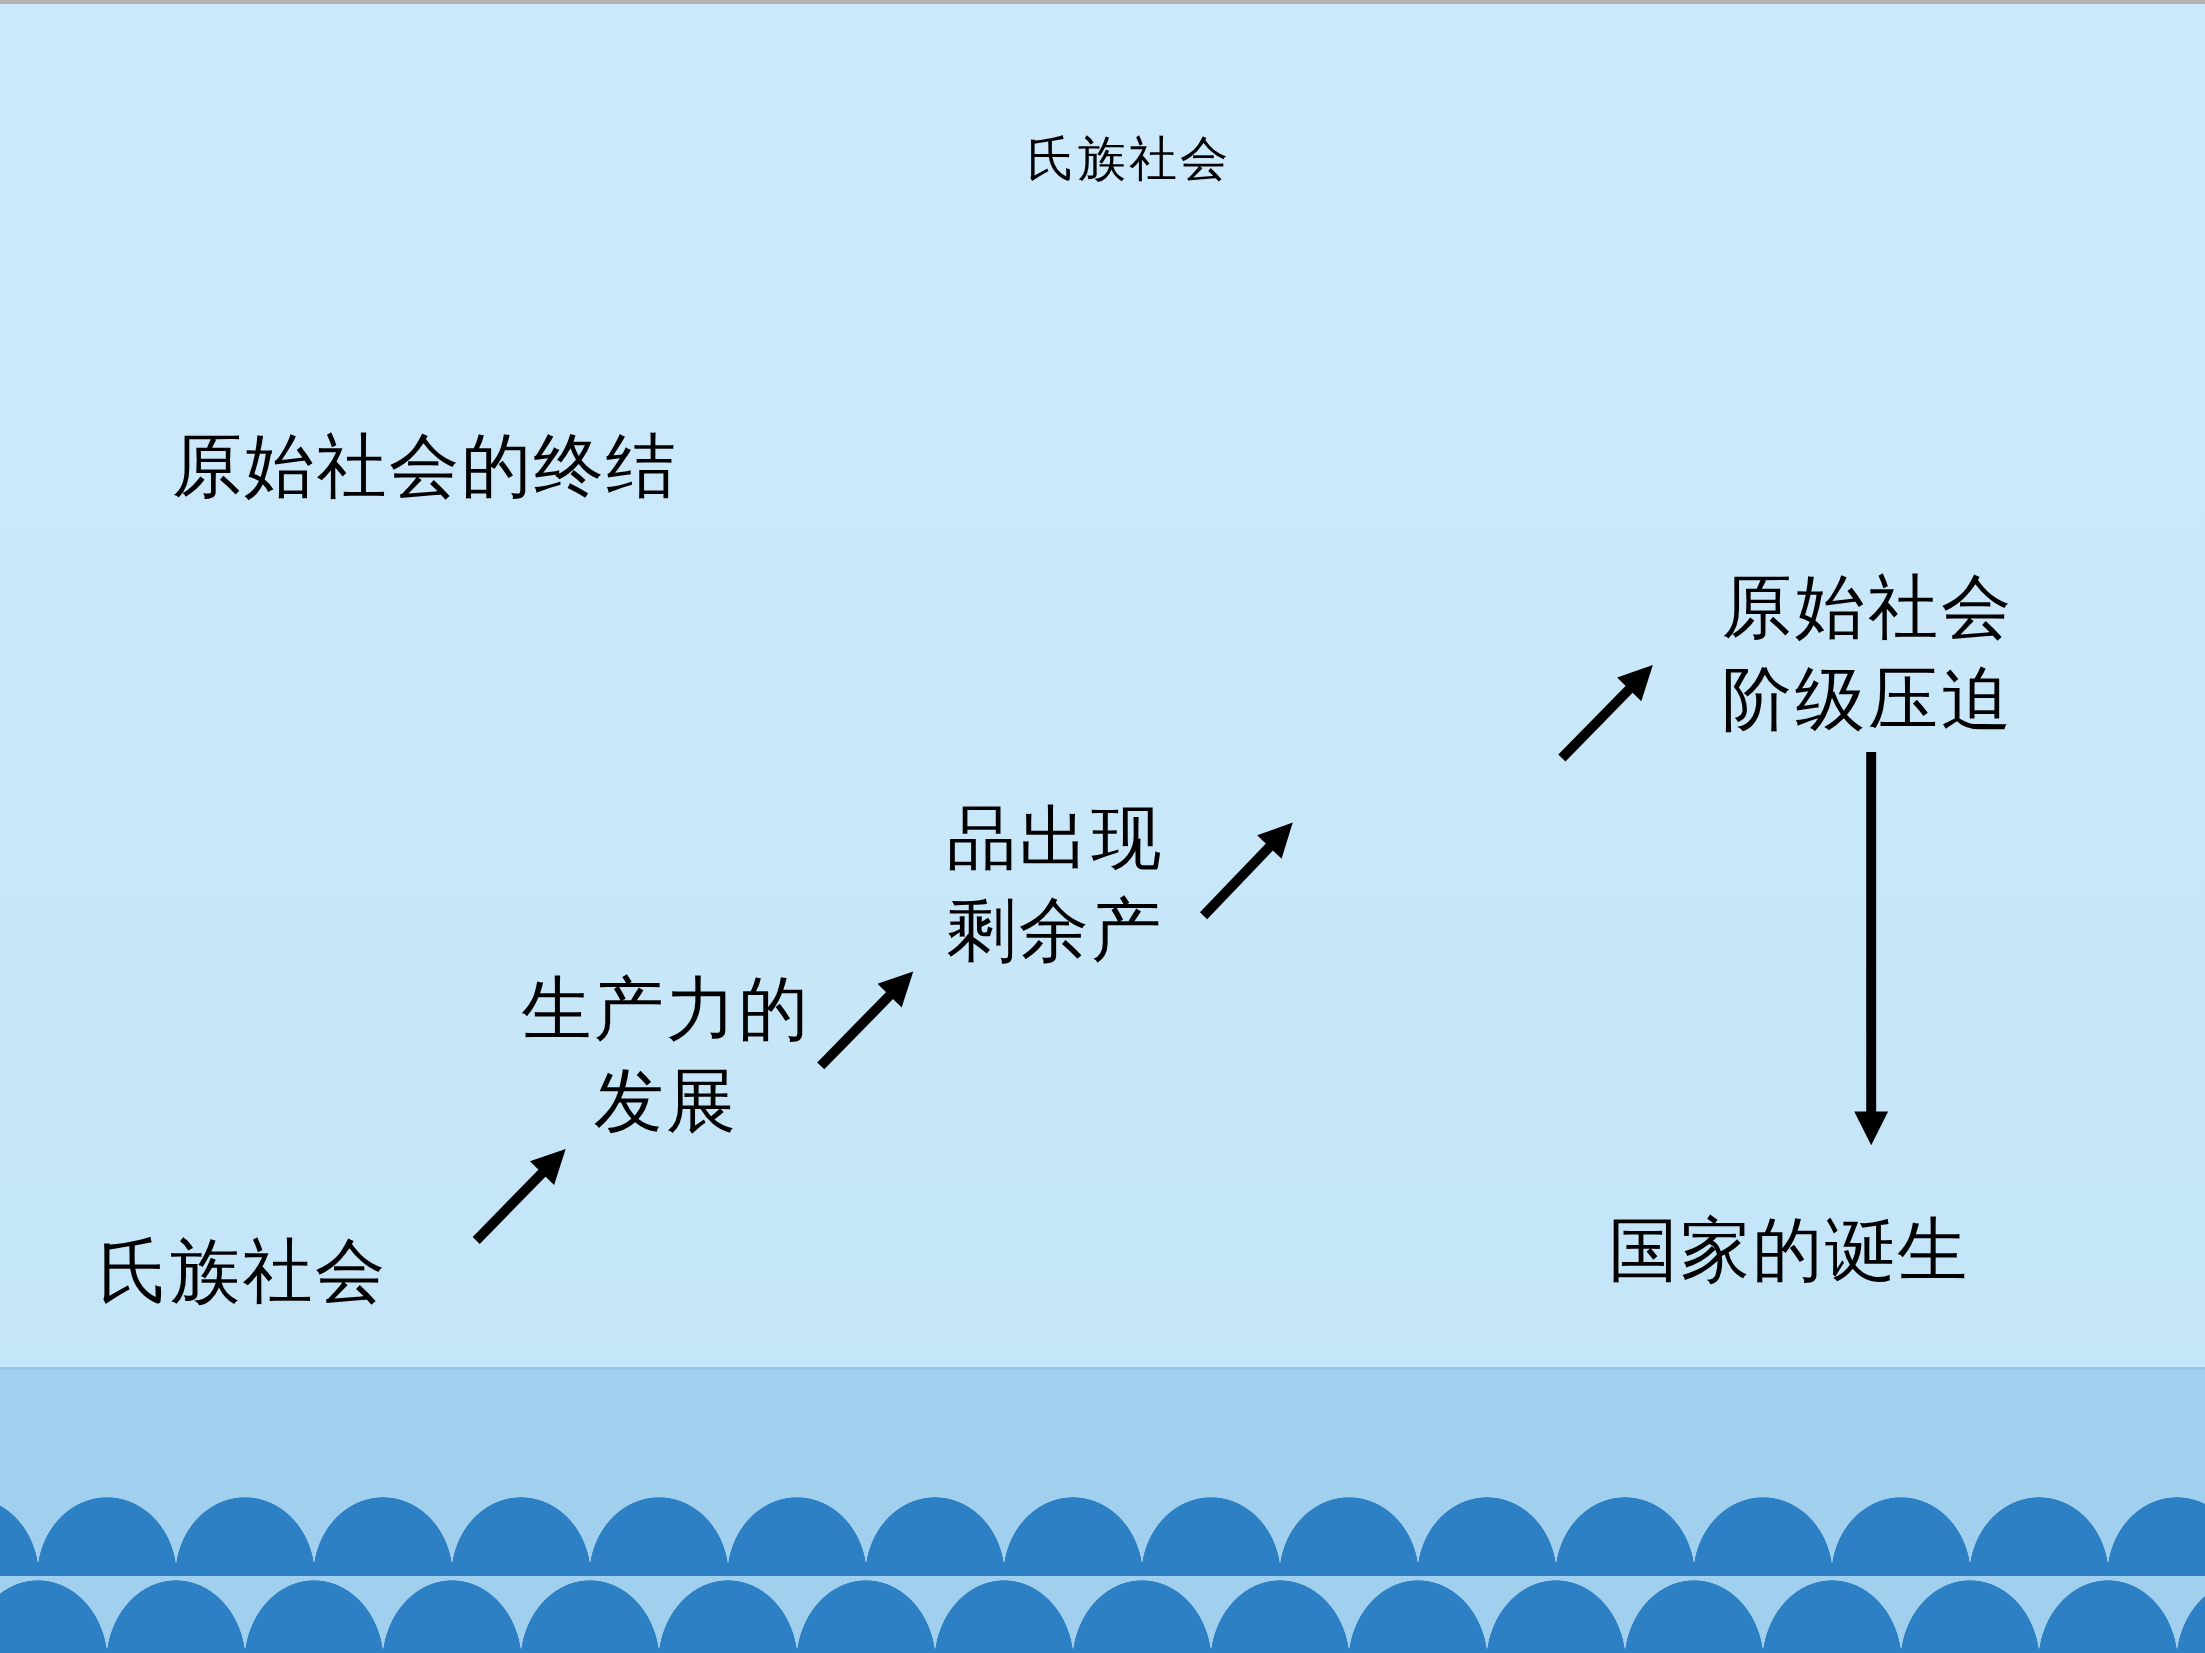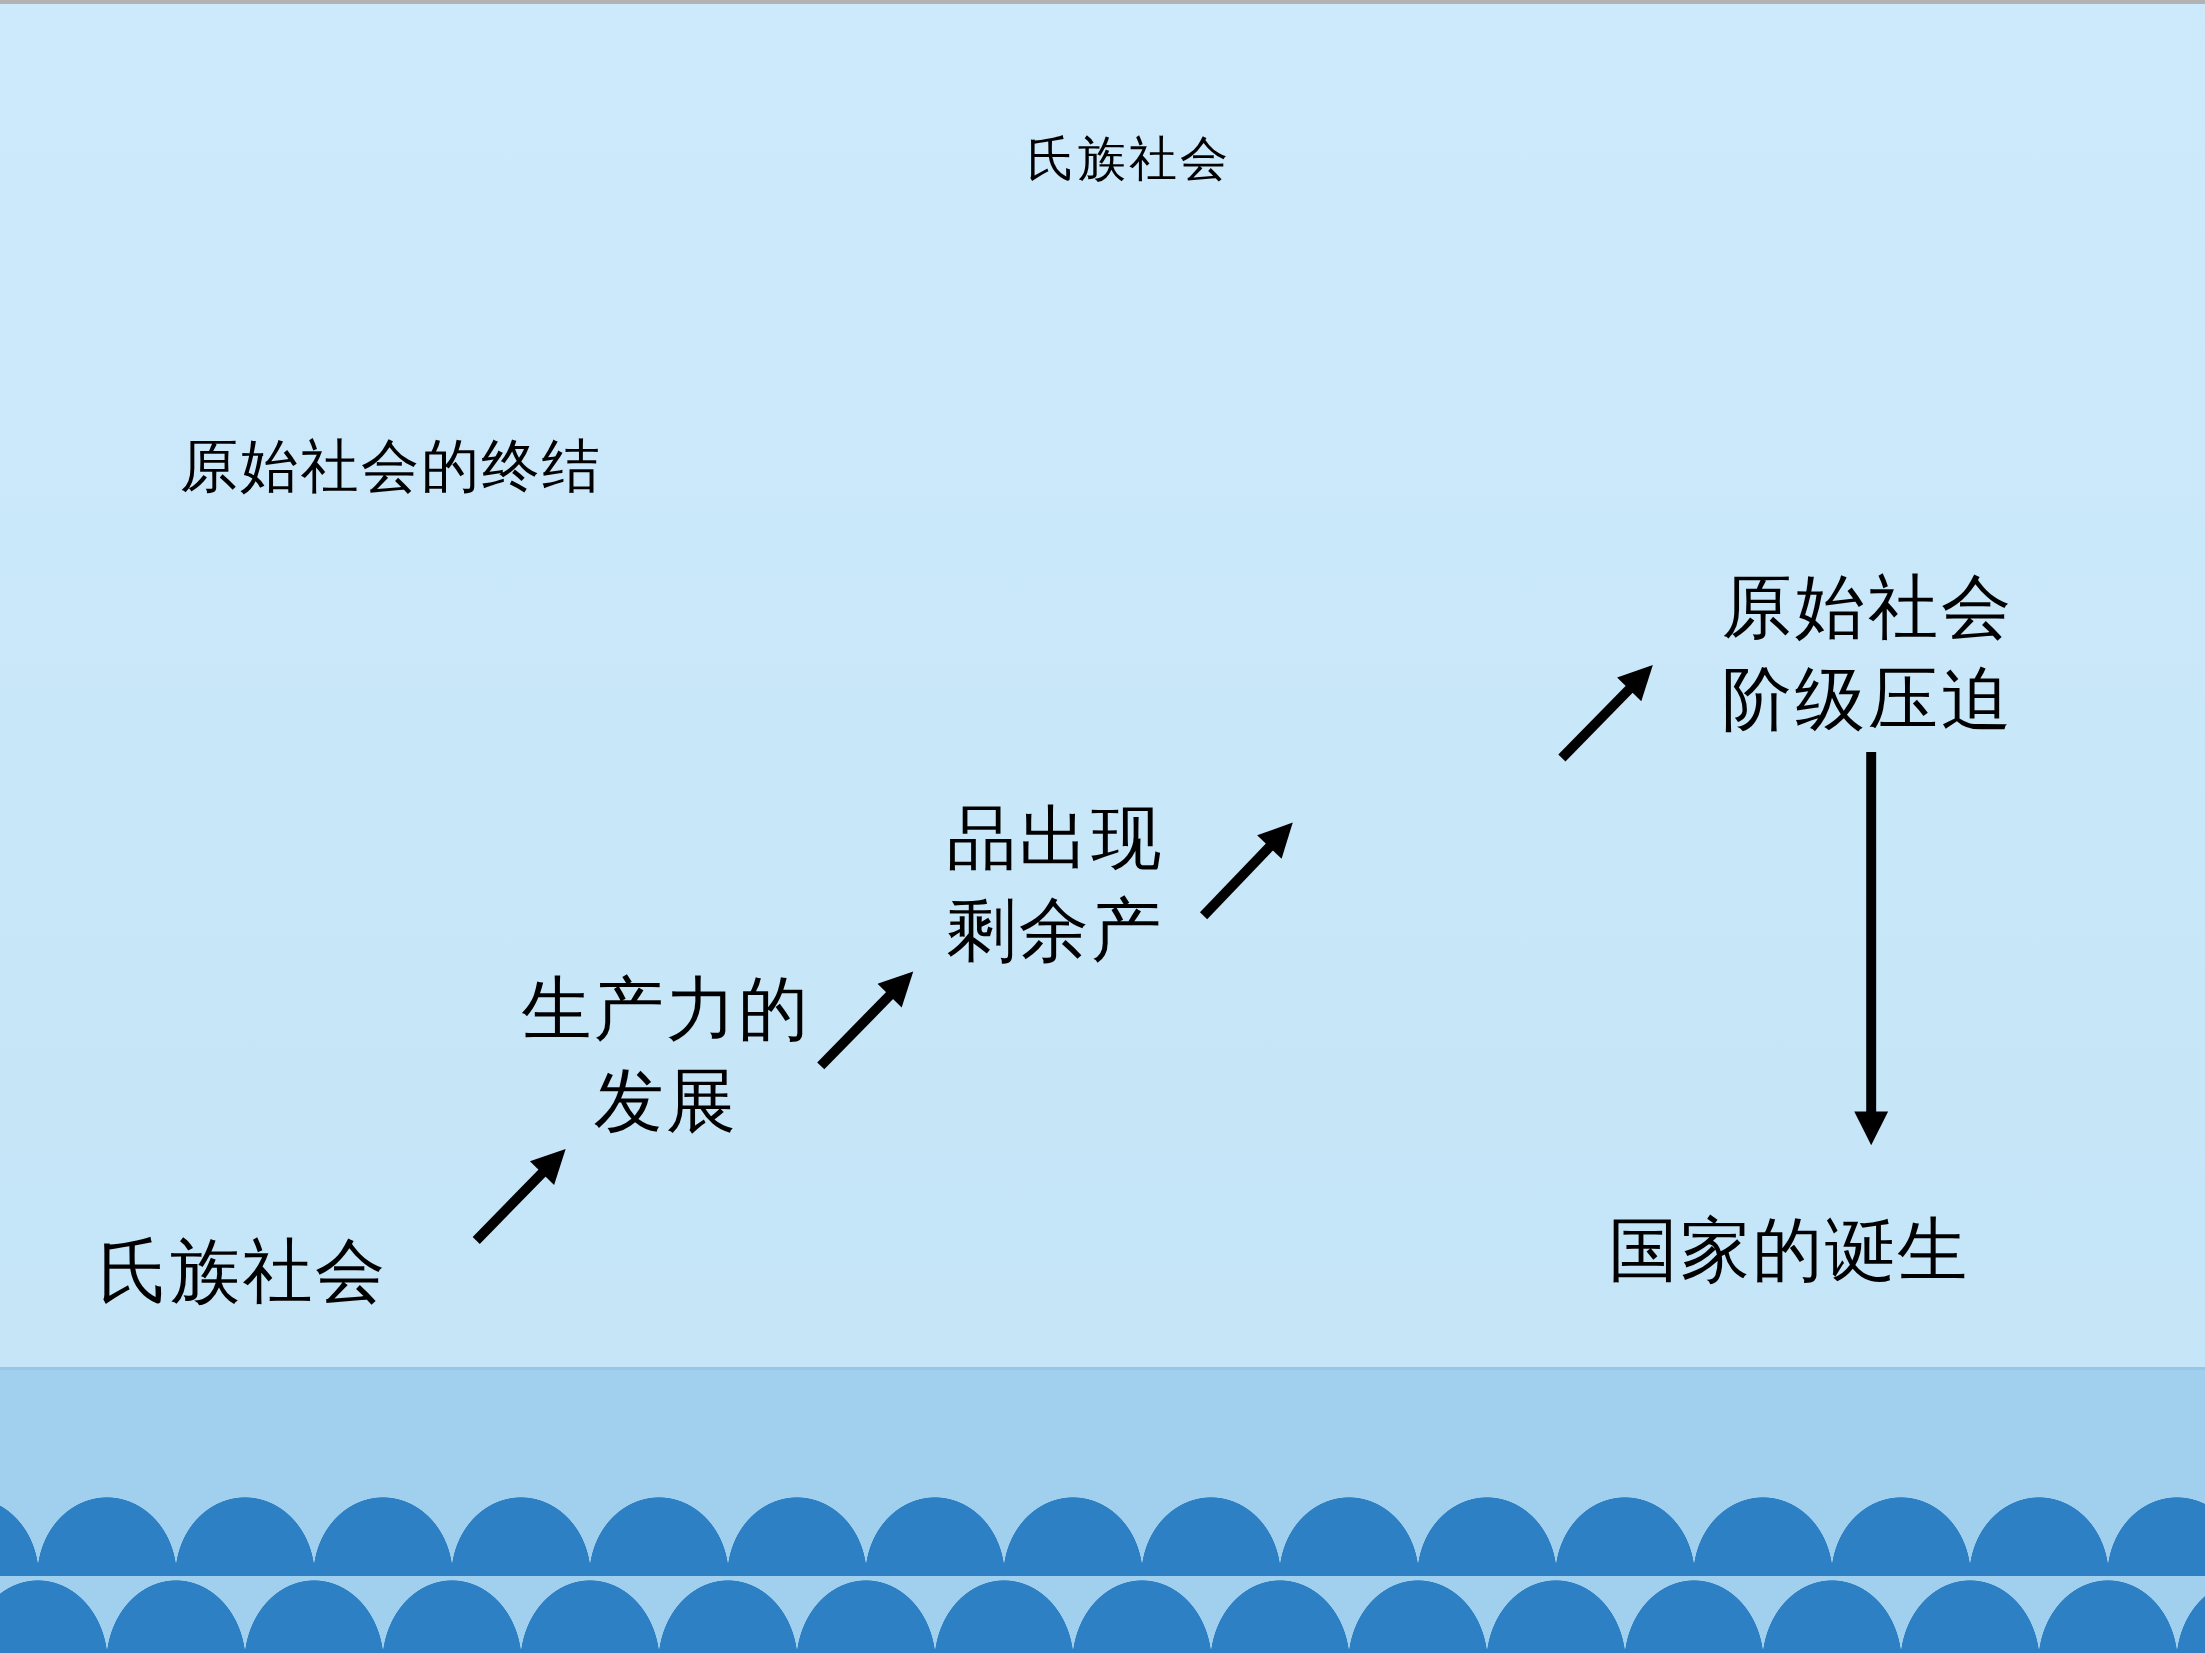--- a/index.html
+++ b/index.html
@@ -15,22 +15,22 @@
   .top-strip {
     position: absolute; left: 0; top: 0; width: 100%; height: 3.8px;
     background: #b3b3b3;
   }
   .txt { position: absolute; white-space: nowrap; letter-spacing: 2.3px; }
   .title {
     left: 1129px; top: 112px; transform: translateX(-50%);
     font-size: 48px; line-height: 92px; letter-spacing: 3.1px;
   }
   .subtitle {
-    left: 180px; top: 420px;
-    font-size: 58px; line-height: 92px;
+    left: 172px; top: 420px;
+    font-size: 70px; line-height: 92px;
   }
   .step { font-size: 70px; line-height: 92px; text-align: center; }
   .step .line { display: block; }
   .step-1 { left: 98px;  top: 1225px; text-align: left; }
   .step-2 { left: 666px;  top: 963px; transform: translateX(-50%); }
   .step-3 { left: 1055px; top: 792px; transform: translateX(-50%); }
   .step-4 { left: 1294px; top: 706px;  text-align: left; letter-spacing: 6.1px; }
   .step-5 { left: 1868px; top: 561px;  transform: translateX(-50%); letter-spacing: 3.1px; }
   .step-6 { left: 1608px; top: 1204px; text-align: left; }
   .arrow-layer {

